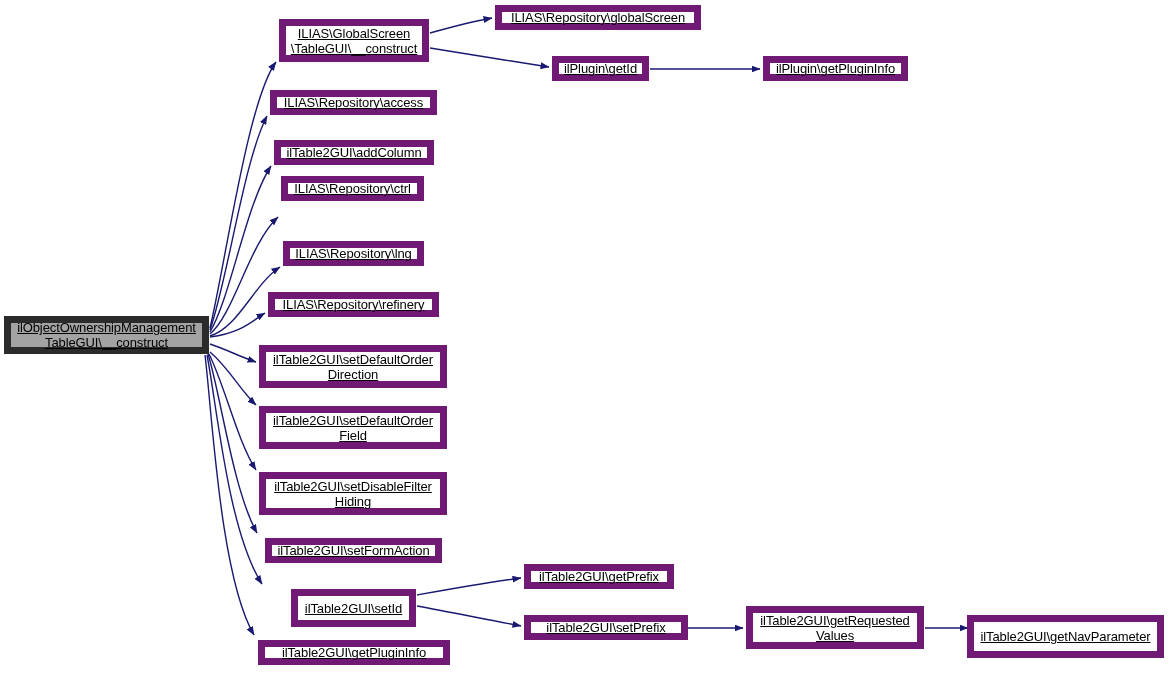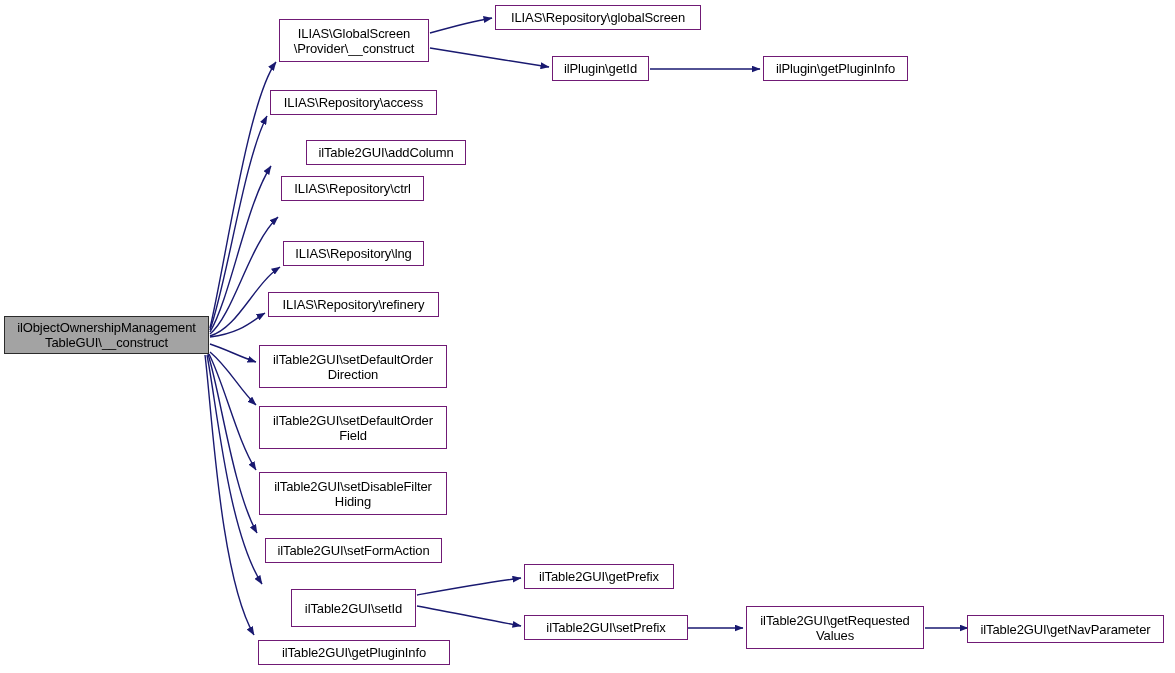--- a/index.html
+++ b/index.html
@@ -19,31 +19,32 @@
     position: absolute;
     left: 0;
     top: 0;
     width: 1175px;
     height: 673px;
     pointer-events: none;
   }
   .node {
     position: absolute;
     box-sizing: border-box;
-    border: 1px solid #701a75;
+    border: 7px solid #701a75;
     background: #ffffff;
     color: #000000;
     font-size: 13px;
     line-height: 15px;
     display: flex;
     align-items: center;
     justify-content: center;
     text-align: center;
     white-space: pre-line;
     letter-spacing: -0.1px;
+    text-decoration: underline;
   }
   .node.root {
     background: #a3a3a3;
     border-color: #2b2b2b;
   }
 </style>
 </head>
 <body>
 
 <div id="canvas">
@@ -74,38 +75,38 @@
         <path d="M 417,606 C 445,611 484,619 521,626" fill="none" stroke="#191970" stroke-width="1.4" marker-end="url(#arrow)"></path>
         <path d="M 675,628 L 743,628" fill="none" stroke="#191970" stroke-width="1.4" marker-end="url(#arrow)"></path>
         <path d="M 925,628 L 968,628" fill="none" stroke="#191970" stroke-width="1.4" marker-end="url(#arrow)"></path>
       </g>
   </svg>
 
   <div id="nodes">
       <div class="node root" style="left: 4px; top: 316px; width: 205px; height: 38px;">ilObjectOwnershipManagement
 TableGUI\__construct</div>
       <div class="node" style="left: 279px; top: 19px; width: 150px; height: 43px;">ILIAS\GlobalScreen
-\Provider\__construct</div>
+\TableGUI\__construct</div>
       <div class="node" style="left: 495px; top: 5px; width: 206px; height: 25px;">ILIAS\Repository\globalScreen</div>
       <div class="node" style="left: 552px; top: 56px; width: 97px; height: 25px;">ilPlugin\getId</div>
       <div class="node" style="left: 763px; top: 56px; width: 145px; height: 25px;">ilPlugin\getPluginInfo</div>
       <div class="node" style="left: 270px; top: 90px; width: 167px; height: 25px;">ILIAS\Repository\access</div>
-      <div class="node" style="left: 274px; top: 140px; width: 160px; height: 25px; margin-left: 32px;">ilTable2GUI\addColumn</div>
+      <div class="node" style="left: 274px; top: 140px; width: 160px; height: 25px;">ilTable2GUI\addColumn</div>
       <div class="node" style="left: 281px; top: 176px; width: 143px; height: 25px; text-align: right;">ILIAS\Repository\ctrl</div>
       <div class="node" style="left: 283px; top: 241px; width: 141px; height: 25px;">ILIAS\Repository\lng</div>
       <div class="node" style="left: 268px; top: 292px; width: 171px; height: 25px;">ILIAS\Repository\refinery</div>
       <div class="node" style="left: 259px; top: 345px; width: 188px; height: 43px;">ilTable2GUI\setDefaultOrder
 Direction</div>
       <div class="node" style="left: 259px; top: 406px; width: 188px; height: 43px;">ilTable2GUI\setDefaultOrder
 Field</div>
       <div class="node" style="left: 259px; top: 472px; width: 188px; height: 43px;">ilTable2GUI\setDisableFilter
 Hiding</div>
       <div class="node" style="left: 265px; top: 538px; width: 177px; height: 25px;">ilTable2GUI\setFormAction</div>
       <div class="node" style="left: 291px; top: 589px; width: 125px; height: 38px;">ilTable2GUI\setId</div>
       <div class="node" style="left: 524px; top: 564px; width: 150px; height: 25px;">ilTable2GUI\getPrefix</div>
       <div class="node" style="left: 524px; top: 615px; width: 164px; height: 25px;">ilTable2GUI\setPrefix</div>
       <div class="node" style="left: 746px; top: 606px; width: 178px; height: 43px;">ilTable2GUI\getRequested
 Values</div>
-      <div class="node" style="left: 967px; top: 615px; width: 197px; height: 28px;">ilTable2GUI\getNavParameter</div>
+      <div class="node" style="left: 967px; top: 615px; width: 197px; height: 43px;">ilTable2GUI\getNavParameter</div>
       <div class="node" style="left: 258px; top: 640px; width: 192px; height: 25px;">ilTable2GUI\getPluginInfo</div>
     </div>
 
 </div>
 
 </body></html>

